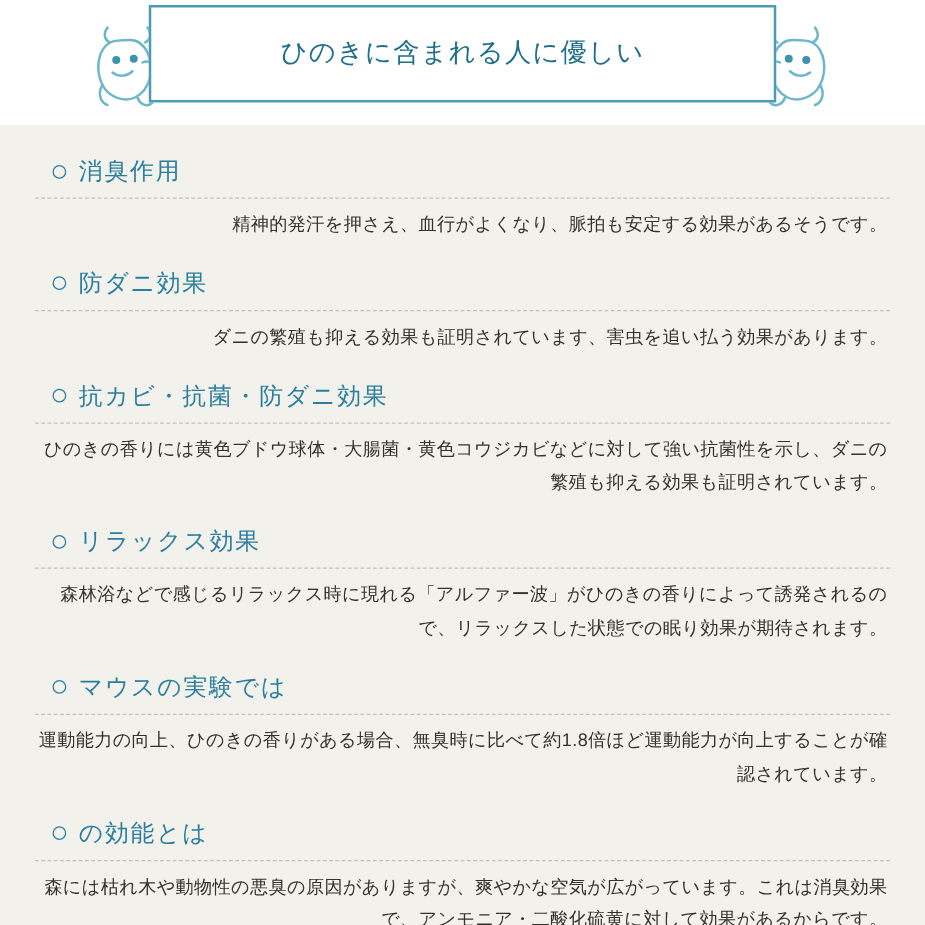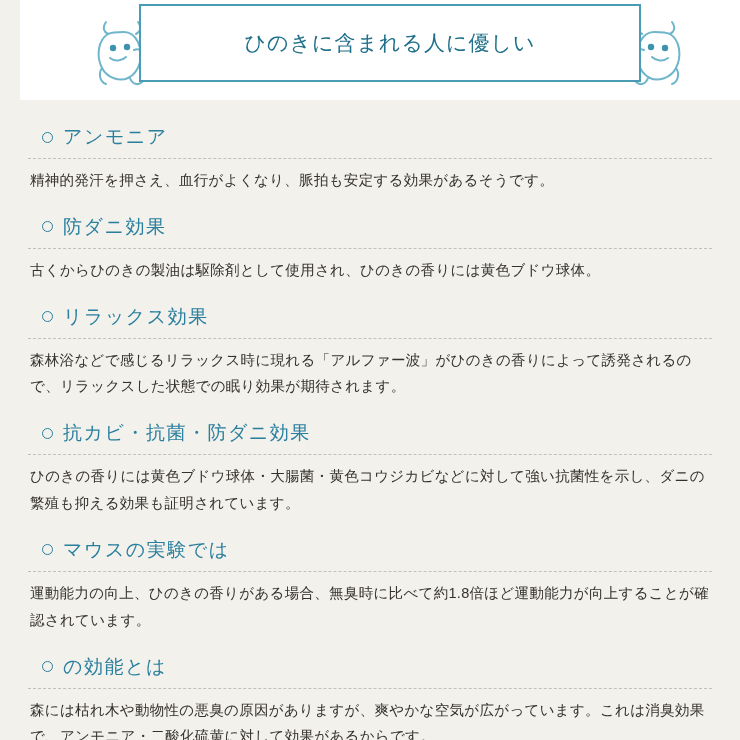--- a/index.html
+++ b/index.html
@@ -18,21 +18,20 @@
     width: 740px;
     height: 740px;
     box-sizing: border-box;
   }
 
   
   .header {
     position: relative;
     height: 100px;
     background: #ffffff;
-    margin-left: 20px;
   }
   .banner {
     position: absolute;
     left: 119px;
     top: 4px;
     width: 502px;
     height: 78px;
     border: 2px solid #4a9cb5;
     background: #ffffff;
     box-sizing: border-box;
@@ -96,20 +95,21 @@
     border-top: 1.5px dashed #c2c0b8;
     margin: 2px 0 8px 0;
     height: 0;
   }
   .sec-body {
     font-size: 14.5px;
     color: #35312c;
     line-height: 1.85;
     letter-spacing: 0.3px;
     padding: 0 2px 8px 2px;
+    text-align: right;
   }
   .sec-body p { margin: 0; }
 </style>
 </head>
 <body>
 
 <div class="page">
 
   <div class="header">
 
@@ -144,58 +144,58 @@
     <div class="banner">
       <div class="banner-line">ひのきに含まれる人に優しい</div>
     </div>
   </div>
 
   <div class="content">
 
     <div class="section">
       <div class="sec-heading">
         <span class="bullet"></span>
-        <span>アンモニア</span>
+        <span>消臭作用</span>
       </div>
       <hr class="divider">
       <div class="sec-body">
         <p>精神的発汗を押さえ、血行がよくなり、脈拍も安定する効果があるそうです。</p>
       </div>
     </div>
 
     <div class="section">
       <div class="sec-heading">
         <span class="bullet"></span>
         <span>防ダニ効果</span>
       </div>
       <hr class="divider">
       <div class="sec-body">
-        <p>古くからひのきの製油は駆除剤として使用され、ひのきの香りには黄色ブドウ球体。</p>
+        <p>ダニの繁殖も抑える効果も証明されています、害虫を追い払う効果があります。</p>
+      </div>
+    </div>
+
+    <div class="section">
+      <div class="sec-heading">
+        <span class="bullet"></span>
+        <span>抗カビ・抗菌・防ダニ効果</span>
+      </div>
+      <hr class="divider">
+      <div class="sec-body">
+        <p>ひのきの香りには黄色ブドウ球体・大腸菌・黄色コウジカビなどに対して強い抗菌性を示し、ダニの繁殖も抑える効果も証明されています。</p>
       </div>
     </div>
 
     <div class="section">
       <div class="sec-heading">
         <span class="bullet"></span>
         <span>リラックス効果</span>
       </div>
       <hr class="divider">
       <div class="sec-body">
         <p>森林浴などで感じるリラックス時に現れる「アルファー波」がひのきの香りによって誘発されるので、リラックスした状態での眠り効果が期待されます。</p>
-      </div>
-    </div>
-
-    <div class="section">
-      <div class="sec-heading">
-        <span class="bullet"></span>
-        <span>抗カビ・抗菌・防ダニ効果</span>
-      </div>
-      <hr class="divider">
-      <div class="sec-body">
-        <p>ひのきの香りには黄色ブドウ球体・大腸菌・黄色コウジカビなどに対して強い抗菌性を示し、ダニの繁殖も抑える効果も証明されています。</p>
       </div>
     </div>
 
     <div class="section">
       <div class="sec-heading">
         <span class="bullet"></span>
         <span>マウスの実験では</span>
       </div>
       <hr class="divider">
       <div class="sec-body">

